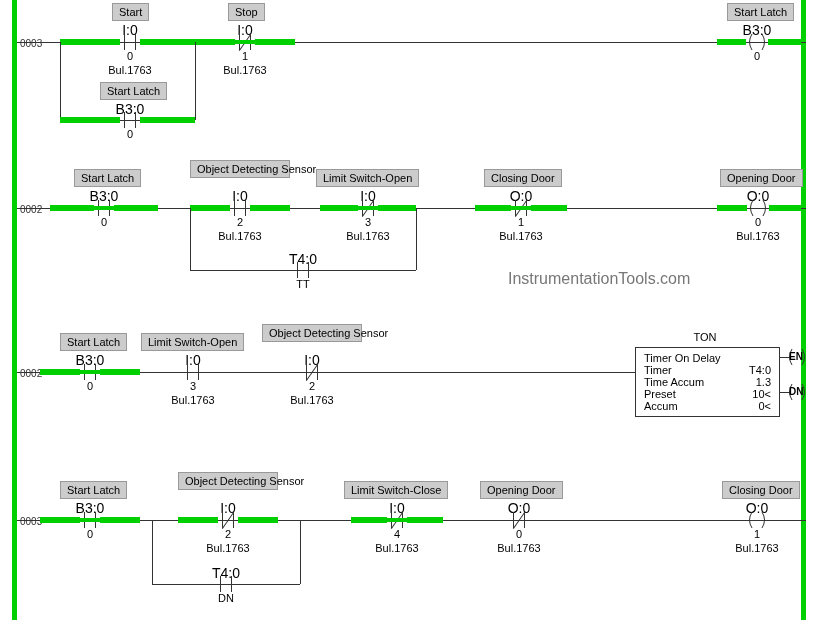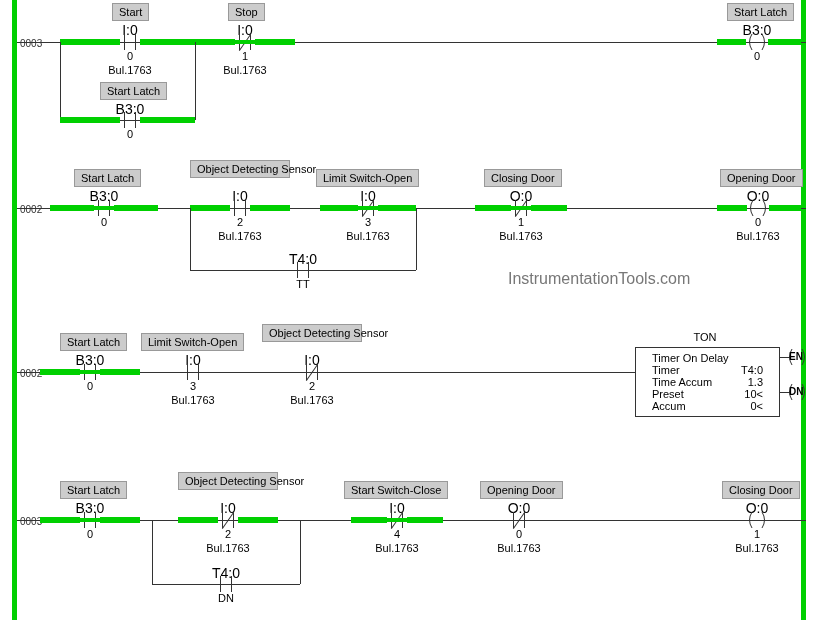--- a/index.html
+++ b/index.html
@@ -115,21 +115,21 @@
       position: absolute;
       width: 22px;
       height: 16px;
       margin-top: -8px;
     }
     .coil svg { width: 22px; height: 16px; }
     .timer-box {
       position: absolute;
       border: 1px solid #333;
       background: #fff;
-      padding: 4px 16px;
+      padding: 4px 8px;
       font-size: 11px;
     }
     .timer-title {
       position: absolute;
       font-size: 11px;
       transform: translateX(-50%);
     }
     .timer-out {
       position: absolute;
       font-size: 11px;
@@ -333,21 +333,21 @@
 <div class="label-box" style="left:178px;top:472px;width:100px">Object Detecting Sensor</div>
 <div class="addr-text" style="left:228px;top:500px">I:0</div>
 <div class="wire-green" style="left:178px;top:520px;width:40px"></div>
 <div class="contact-nc" style="left:218px;top:520px">
     <div class="slash"></div>
   </div>
 <div class="wire-green" style="left:238px;top:520px;width:40px"></div>
 <div class="term-text" style="left:228px;top:528px">2</div>
 <div class="bul-text" style="left:228px;top:542px">Bul.1763</div>
 
-<div class="label-box" style="left:344px;top:481px">Start Switch-Close</div>
+<div class="label-box" style="left:344px;top:481px">Limit Switch-Close</div>
 <div class="addr-text" style="left:397px;top:500px">I:0</div>
 <div class="wire-green" style="left:351px;top:520px;width:36px"></div>
 <div class="contact-nc" style="left:387px;top:520px">
     <div class="slash"></div>
   </div>
 <div class="wire-green" style="left:387px;top:520px;width:20px;height:4px;margin-top:-2px"></div>
 <div class="wire-green" style="left:407px;top:520px;width:36px"></div>
 <div class="term-text" style="left:397px;top:528px">4</div>
 <div class="bul-text" style="left:397px;top:542px">Bul.1763</div>
 

